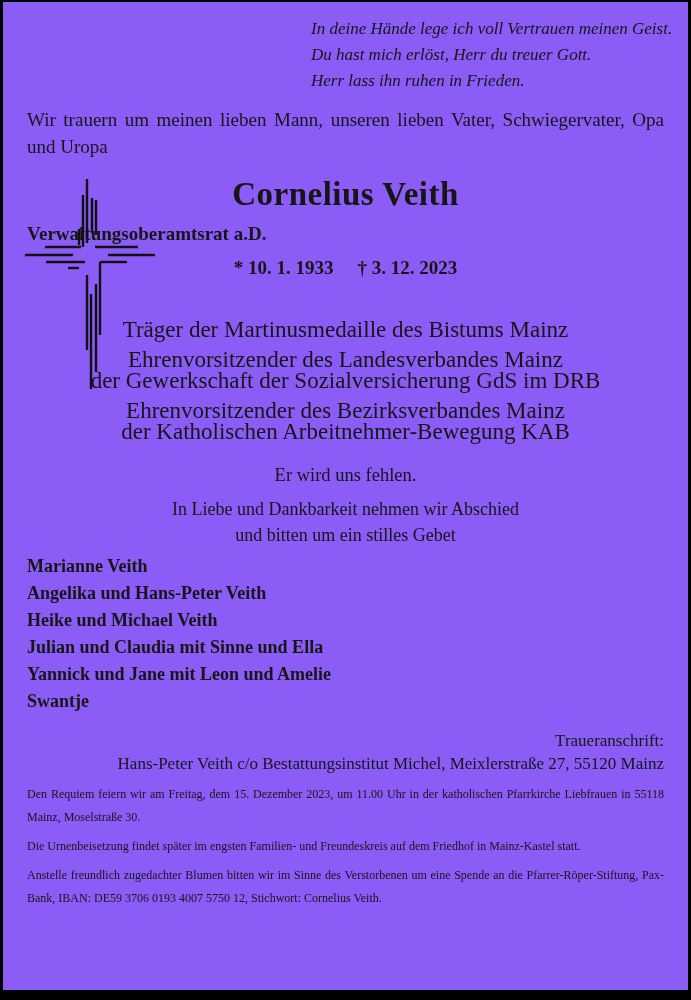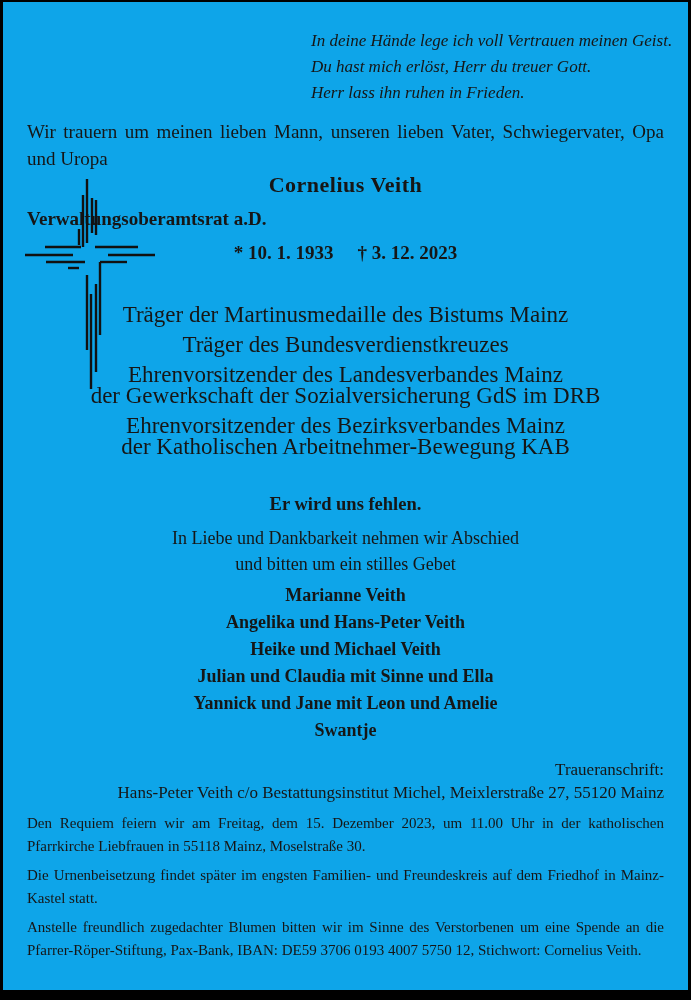--- a/index.html
+++ b/index.html
@@ -1,26 +1,26 @@
 <!DOCTYPE html>
 <html lang="de"><head>
 <meta charset="utf-8">
 <style>
   html, body { margin: 0; padding: 0; background: #ffffff; }
   .sheet {
     position: relative;
     width: 691px;
     height: 1000px;
     box-sizing: border-box;
-    background: #0ea5e9;
+    background: #8b5cf6;
     border-left: 3px solid #000;
     border-right: 3px solid #000;
     border-top: 2px solid #000;
     border-bottom: 10px solid #000;
-    padding: 26px 24px 0 24px;
+    padding: 14px 24px 0 24px;
     overflow: hidden;
     font-family: "Liberation Serif", "DejaVu Serif", serif;
     color: #161616;
   }
   .epigraph {
     margin-left: 284px;
     font-style: italic;
     font-size: 17px;
     line-height: 26px;
     white-space: nowrap;
@@ -33,22 +33,23 @@
   }
   .cross-wrap {
     position: absolute;
     left: 10px;
     top: 165px;
     width: 150px;
     height: 225px;
   }
   .cross-wrap svg line { stroke: #111; stroke-width: 2.4; }
   .deceased-name {
+    margin-top: 16px;
     text-align: center;
-    font-size: 22px;
+    font-size: 33px;
     font-weight: bold;
     letter-spacing: 0.5px;
   }
   .deceased-title {
     margin-top: 10px;
     text-align: left;
     font-size: 19px;
     font-weight: bold;
   }
   .dates {
@@ -60,44 +61,43 @@
     font-weight: bold;
   }
   .honors { margin-top: 40px; }
   .honor {
     text-align: center;
     font-size: 23px;
     line-height: 21px;
     margin-bottom: 9px;
   }
   .farewell-1 {
-    margin-top: 34px;
+    margin-top: 20px;
     text-align: center;
     font-size: 18.5px;
     line-height: 26px;
-    font-weight: bold;
   }
   .farewell-2 {
     margin-top: 8px;
     text-align: center;
     font-size: 18px;
     line-height: 26px;
   }
   .mourners { margin-top: 5px; }
   .mourner {
-    text-align: center;
+    text-align: left;
     font-size: 18px;
     font-weight: bold;
     line-height: 27px;
   }
   .address { margin-top: 14px; font-size: 17px; line-height: 23px; text-align: right; }
   .paragraphs { margin-top: 8px; }
   .para {
     margin: 0 0 6px 0;
-    font-size: 15px;
+    font-size: 12px;
     line-height: 23px;
     text-align: justify;
   }
 </style>
 </head>
 <body>
 
 <div class="sheet">
 
   <div class="epigraph">
@@ -138,23 +138,20 @@
   <div class="dates">
     <span>* 10. 1. 1933</span>
     <span>† 3. 12. 2023</span>
   </div>
 
   <div class="honors">
     <div class="honor">
       <div>Träger der Martinusmedaille des Bistums Mainz</div>
     </div>
     <div class="honor">
-      <div>Träger des Bundesverdienstkreuzes</div>
-    </div>
-    <div class="honor">
       <div>Ehrenvorsitzender des Landesverbandes Mainz</div>
       <div>der Gewerkschaft der Sozialversicherung GdS im DRB</div>
     </div>
     <div class="honor">
       <div>Ehrenvorsitzender des Bezirksverbandes Mainz</div>
       <div>der Katholischen Arbeitnehmer-Bewegung KAB</div>
     </div>
   </div>
 
   <div class="farewell-1">Er wird uns fehlen.</div>

